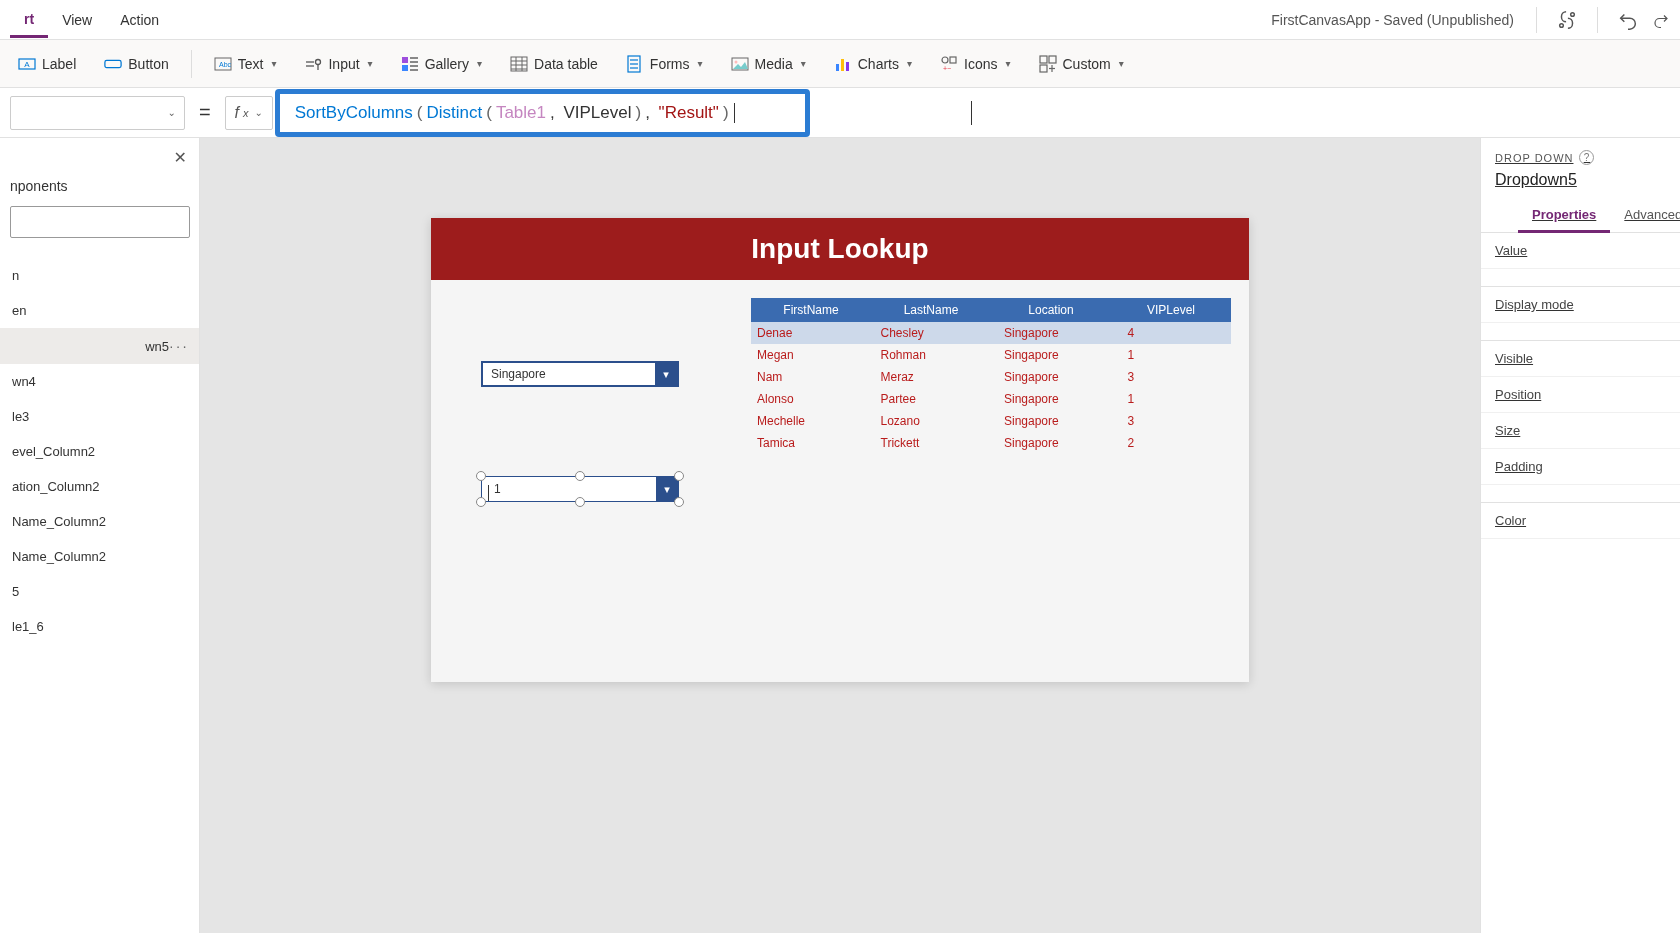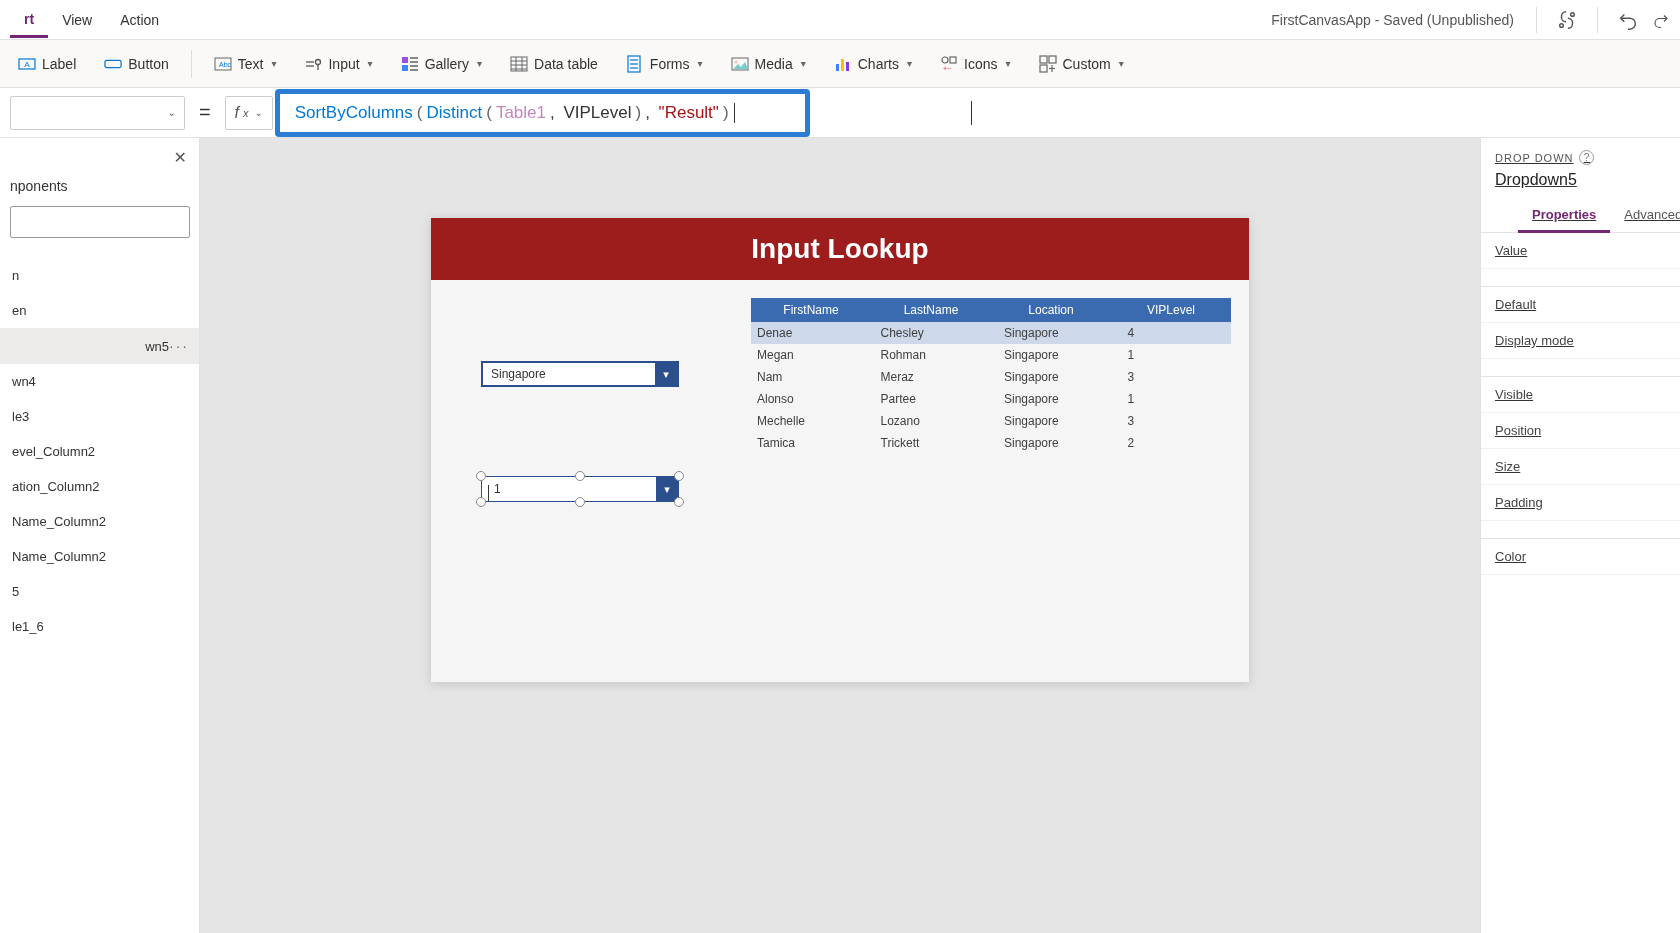--- a/index.html
+++ b/index.html
@@ -64,21 +64,21 @@
 .dropdown2 { position: absolute; top: 258px; left: 50px; width: 198px; height: 26px; border: 1px solid #2b4f8c; background: #fff; display: flex; align-items: center; font-size: 12px; color: #333; }
 .dropdown2 .dd-text { flex: 1; padding: 0 8px; position: relative; }
 .dd-cursor { position: absolute; left: 6px; top: 3px; width: 1px; height: 16px; background: #333; }
 .handle { position: absolute; width: 10px; height: 10px; background: #fff; border: 1px solid #888; border-radius: 50%; }
 .h-tl { top: -6px; left: -6px; } .h-tm { top: -6px; left: calc(50% - 5px); } .h-tr { top: -6px; right: -6px; }
 .h-bl { bottom: -6px; left: -6px; } .h-bm { bottom: -6px; left: calc(50% - 5px); } .h-br { bottom: -6px; right: -6px; }
 
 .datatable { position: absolute; top: 80px; left: 320px; width: 480px; font-size: 12px; }
 .dt-head { display: flex; background: #3a6bb0; color: #fff; }
 .dt-head > div { flex: 1; text-align: center; padding: 5px 0; font-size: 12px; }
-.dt-row { display: flex; color: #404040; gap: 14px; }
+.dt-row { display: flex; color: #b91c1c; gap: 14px; }
 .dt-row > div { flex: 1; padding: 4px 6px; }
 .dt-row.r0 { background: #cdd9ea; }
 .dt-row:not(.r0) { background: #f5f5f5; }
 
 
 .props { width: 200px; border-left: 1px solid #e1e1e1; background: #fff; font-size: 13px; color: #333; text-decoration: underline; }
 .props-hdr { display: flex; align-items: center; gap: 6px; padding: 12px 14px 4px 14px; font-size: 11px; letter-spacing: 1px; color: #555; }
 .help-circ { width: 15px; height: 15px; border: 1px solid #999; border-radius: 50%; display: inline-flex; align-items: center; justify-content: center; font-size: 10px; color: #777; }
 .props-name { padding: 2px 14px 10px 14px; font-size: 16px; color: #222; }
 .props-tabs { display: flex; border-bottom: 1px solid #e1e1e1; }
@@ -393,21 +393,20 @@
       <span>DROP DOWN</span>
       <span class="help-circ">?</span>
     </div>
     <div class="props-name">Dropdown5</div>
     <div class="props-tabs">
       <div class="props-tab active">Properties</div>
       <div class="props-tab">Advanced</div>
     </div>
     <div class="prop-row">Value</div>
     <div class="prop-group-gap"></div>
-    <div class="prop-row">Default</div>
     <div class="prop-row">Display mode</div>
     <div class="prop-group-gap"></div>
     <div class="prop-row">Visible</div>
     <div class="prop-row">Position</div>
     <div class="prop-row">Size</div>
     <div class="prop-row">Padding</div>
     <div class="prop-group-gap"></div>
     <div class="prop-row">Color</div>
   </div>
 

